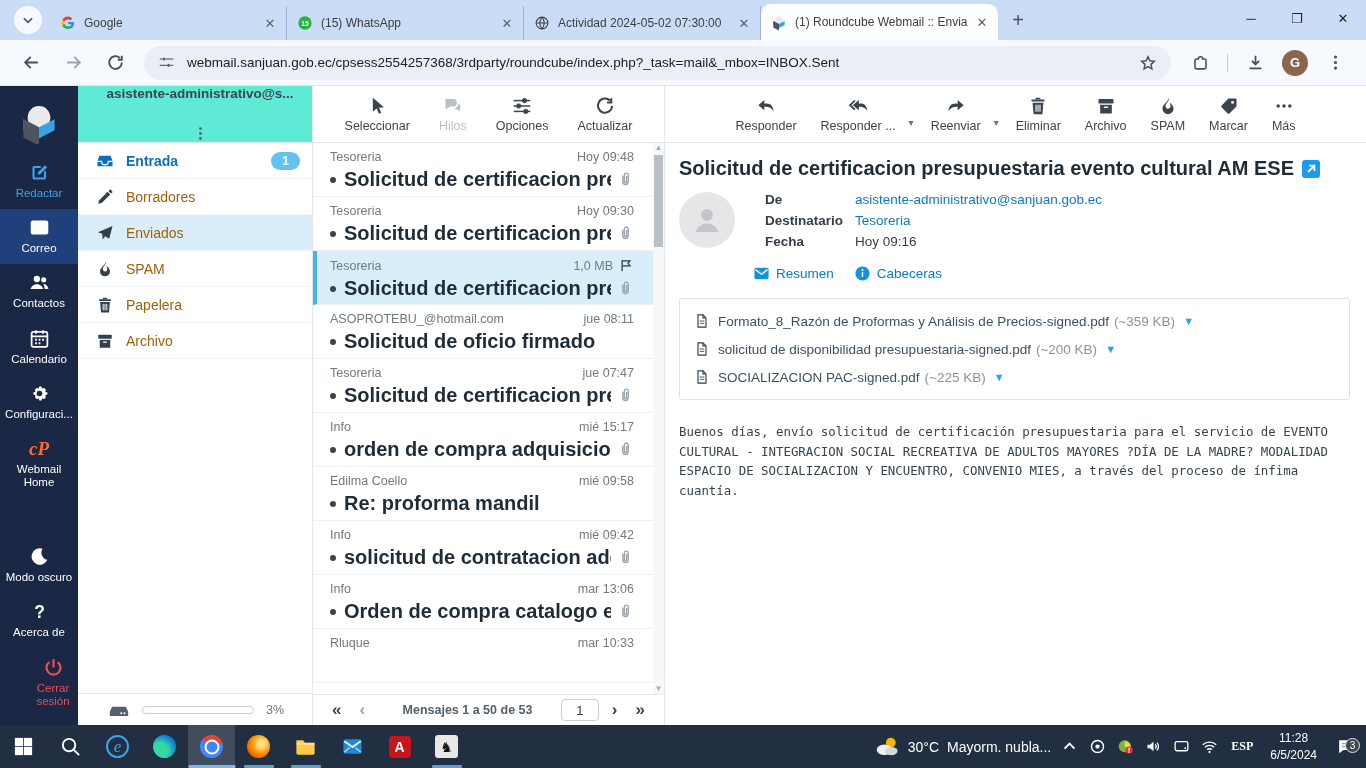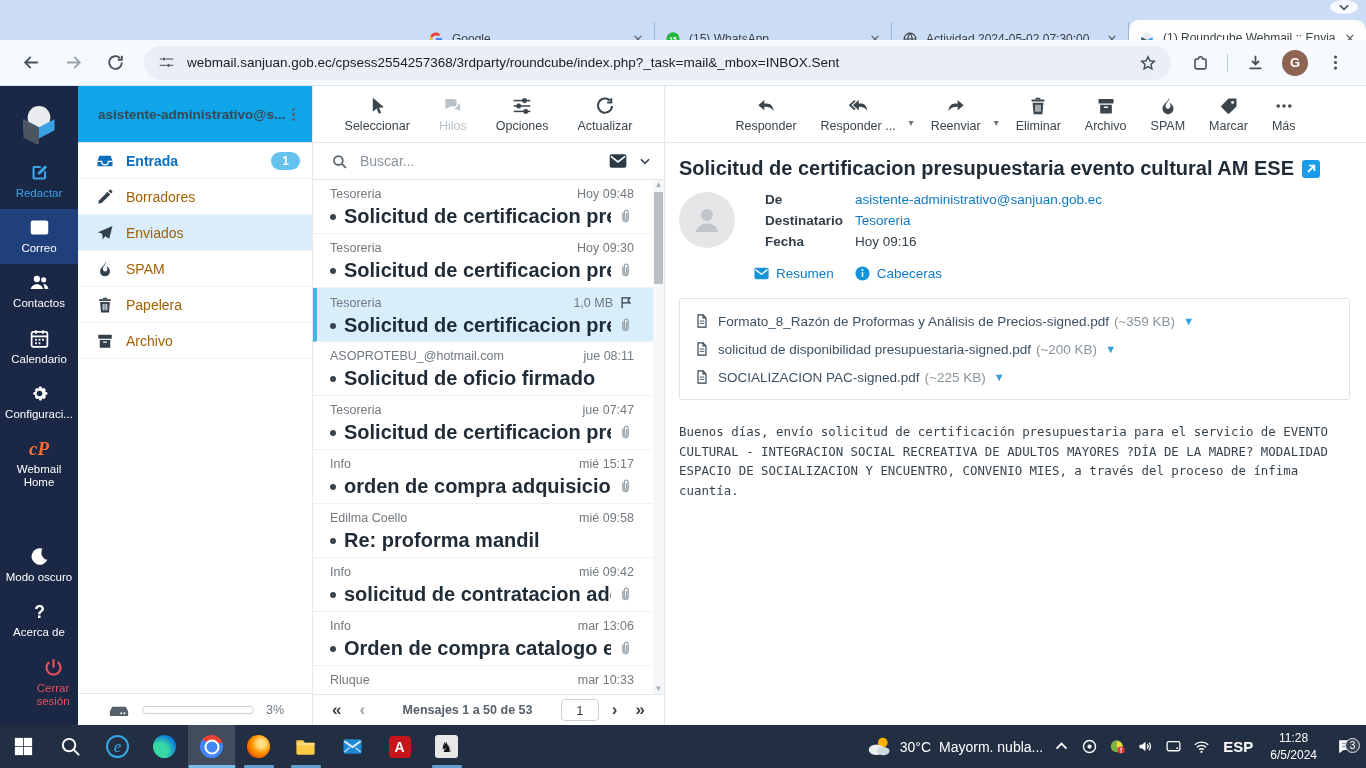--- a/index.html
+++ b/index.html
@@ -1,20 +1,20 @@
 <!DOCTYPE html>
 <html><head>
 <meta charset="utf-8">
 <style>
   html,body{margin:0;padding:0;background:#555;}
   *{box-sizing:border-box;font-family:"Liberation Sans",sans-serif;}
   #screen{position:relative;width:1366px;height:768px;background:#fff;overflow:hidden;}
 
   
-  .tabstrip{position:absolute;left:0;top:0;width:1366px;height:40px;background:#cbdcf7;display:flex;align-items:flex-end;flex-direction:column;}
+  .tabstrip{position:absolute;left:0;top:0;width:1366px;height:40px;background:#cbdcf7;display:flex;align-items:flex-end;}
   .tabsearch{width:28px;height:28px;margin:0 8px 6px 14px;border-radius:50%;background:#f6f9ff;display:flex;align-items:center;justify-content:center;color:#46505a;}
   .tabsearch .ic{width:14px;height:14px;}
   .tab{width:237px;height:34px;display:flex;align-items:center;padding:0 8px 0 10px;color:#3c4043;font-size:12px;position:relative;}
   .tab .fav{width:16px;height:16px;flex:0 0 16px;margin-right:8px;}
   .tab .ttl{flex:1;white-space:nowrap;overflow:hidden;}
   .tab .tclose{width:16px;height:16px;color:#5f6368;display:flex;align-items:center;justify-content:center;font-size:13px;}
   .tab:not(.active){border-right:1px solid #9fb4d4;}
   .tab.active{background:#fdfefe;border-radius:10px 10px 0 0;height:36px;border-right:none;}
   .newtab{width:28px;height:28px;margin:0 0 6px 6px;display:flex;align-items:center;justify-content:center;color:#45505b;font-size:20px;}
   .wincontrols{margin-left:auto;display:flex;height:40px;align-self:flex-start;}
@@ -38,21 +38,21 @@
   .sitem{width:78px;padding:8px 2px 9px;display:flex;flex-direction:column;align-items:center;gap:4px;font-size:11.5px;text-align:center;line-height:1.15;}
   .sitem .ic{width:21px;height:21px;}
   .sitem.active{background:#20407c;}
   .sitem.accent{color:#3ba4ea;}
   .sitem.danger{color:#e8505b;padding-left:30px;}
   .cplogo{font-family:"Liberation Serif",serif;font-style:italic;font-weight:bold;color:#ff6c2c;font-size:19px;line-height:21px;}
   .push{margin-top:auto;}
 
   
   .folders{width:235px;border-right:1px solid #e3e8ec;display:flex;flex-direction:column;background:#fff;}
-  .acctrow{height:57px;display:flex;align-items:center;padding:0 10px 0 20px;border-bottom:1px solid #e3e8ec;background:#0ea5e9;}
+  .acctrow{height:57px;display:flex;align-items:center;padding:0 10px 0 20px;border-bottom:1px solid #e3e8ec;background:#5eead4;flex-direction:column;}
   .accttxt{flex:1;font-size:13.5px;font-weight:bold;color:#3a4750;white-space:nowrap;overflow:hidden;}
   .acctrow .ic{width:17px;height:17px;color:#55606a;}
   .frow{height:36px;display:flex;align-items:center;padding:0 12px 0 18px;font-size:14px;color:#a16207;border-bottom:1px solid #f1f4f6;}
   .frow .ic{width:18px;height:18px;margin-right:12px;color:#33404c;}
   .frow.sel{background:#d9eefa;}
   .frow.unread{color:#0c6fbd;font-weight:bold;}
   .frow.unread .ic{color:#0c6fbd;}
   .fbadge{margin-left:auto;background:#64c3ee;color:#fff;font-size:12px;font-weight:bold;border-radius:10px;padding:2px 11px;}
   .quota{margin-top:auto;height:32px;border-top:1px solid #e4e8eb;display:flex;align-items:center;padding:0 14px 0 30px;gap:12px;}
   .quota .ic{width:22px;height:22px;color:#55606a;}
@@ -127,21 +127,21 @@
   .tkbtn .ic{width:23px;height:23px;}
   .tkbtn.active{background:rgba(255,255,255,.14);}
   .tkbtn.active::after,.tkbtn.running::after{content:"";position:absolute;left:50%;transform:translateX(-50%);bottom:0;height:3px;border-radius:1px;background:#79b9e9;}
   .tkbtn.active::after{width:100%;}
   .tkbtn.running::after{width:30px;background:#5e9fd0;}
   .tkright{margin-left:auto;display:flex;align-items:center;gap:7px;padding-right:6px;}
   .wx{display:flex;align-items:center;gap:8px;font-size:14px;}
   .wx .ic{width:26px;height:26px;}
   .trayic{width:22px;height:22px;display:flex;align-items:center;justify-content:center;position:relative;}
   .trayic .ic{width:17px;height:17px;}
-  .lang{font-size:15px;font-weight:bold;padding:0 4px;}
+  .lang{font-size:12px;font-weight:bold;padding:0 4px;font-family:Liberation Serif, serif;}
   .clock{text-align:center;font-size:12px;line-height:1.35;padding:0 6px;}
   .notif{position:relative;width:30px;display:flex;align-items:center;justify-content:center;}
   .notif .ic{width:19px;height:19px;}
   .nbadge{position:absolute;right:0;bottom:3px;background:#3d4654;border:1px solid #dfe3e6;color:#fff;font-size:10px;border-radius:50%;width:15px;height:15px;line-height:13px;text-align:center;}
 
   .ic{display:inline-block;}
   .ic svg{width:100%;height:100%;display:block;}
   .chromeic{width:23px;height:23px;border-radius:50%;background:conic-gradient(from -50deg,#ea4335 0 33%,#4285f4 0 0),conic-gradient(from -50deg,#ea4335 0 33%,#fbbc05 33% 66%,#34a853 66% 100%);position:relative;}
   .chromeic::after{content:"";position:absolute;left:50%;top:50%;width:11px;height:11px;transform:translate(-50%,-50%);border-radius:50%;background:#4285f4;border:2px solid #fff;}
   .edgeic{width:23px;height:23px;border-radius:50%;background:radial-gradient(circle at 30% 70%,#35d7a2 0 35%,#0c82d8 70%,#0a5bb5 100%);}
@@ -489,40 +489,20 @@
           <div class="tbtn">
             <span class="ic">
               <svg viewBox="0 0 24 24" fill="none" stroke="currentColor" stroke-width="2.5">
                 <path d="M20.5 12A8.5 8.5 0 1118 5.5"></path>
                 <path d="M19.5 2.8v5h-5"></path>
               </svg>
             </span>
             <span>Actualizar</span>
           </div>
         </div>
-      <div class="searchrow">
-        <span class="ic mag">
-            <svg viewBox="0 0 24 24" fill="none" stroke="currentColor" stroke-width="2.4">
-              <circle cx="10.5" cy="10.5" r="6.2"></circle>
-              <path d="M15.3 15.3L21 21"></path>
-            </svg>
-          </span>
-        <input placeholder="Buscar..." style="">
-        <span class="ic env">
-            <svg viewBox="0 0 24 24" fill="currentColor">
-              <rect x="2" y="4" width="20" height="16" rx="2.4"></rect>
-              <path d="M3.5 6.5L12 13l8.5-6.5" fill="none" stroke="#fff" stroke-width="2"></path>
-            </svg>
-          </span>
-        <span class="ic chv">
-            <svg viewBox="0 0 24 24" fill="none" stroke="currentColor" stroke-width="2.8">
-              <path d="M5 9l7 7 7-7"></path>
-            </svg>
-          </span>
-      </div>
       <div class="rows" id="msgRows">
 
       <div class="mrow">
             <div class="l1">
               <span class="from">Tesoreria</span>
               <span class="meta">Hoy 09:48</span>
             </div>
             <div class="l2">
               <span class="dot"></span>
               <span class="subj">Solicitud de certificacion presupuestaria e…</span>

